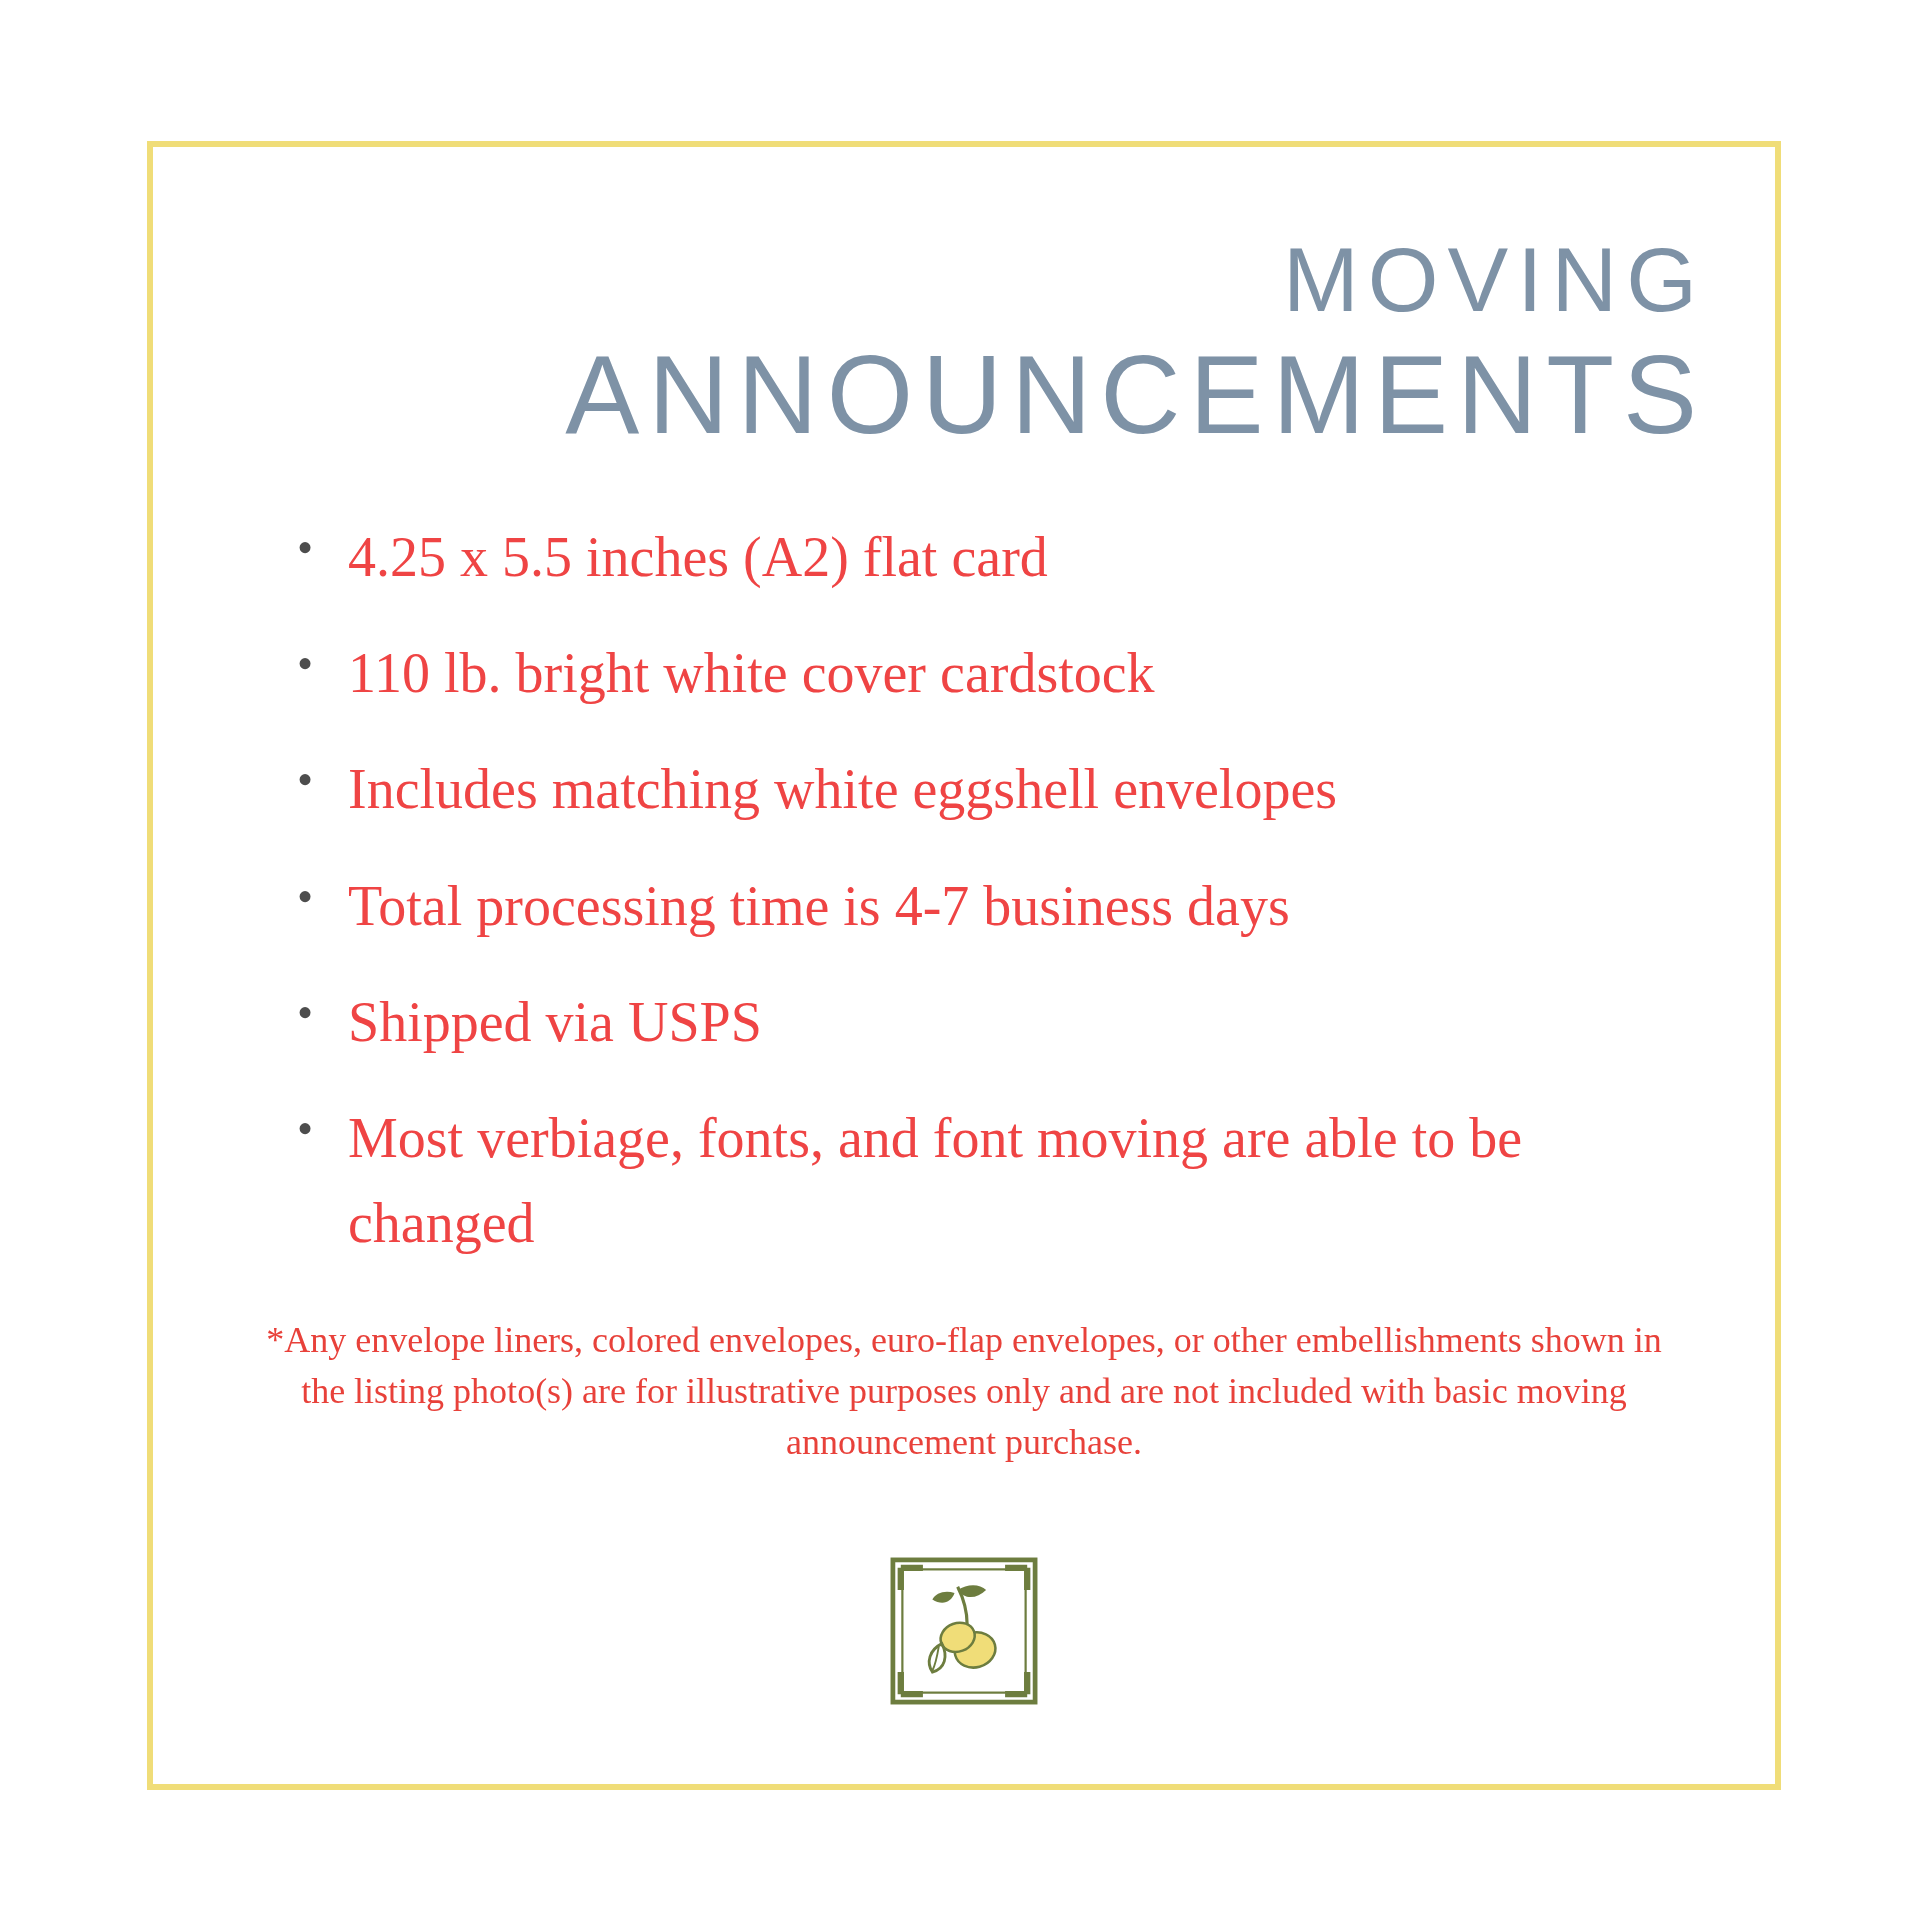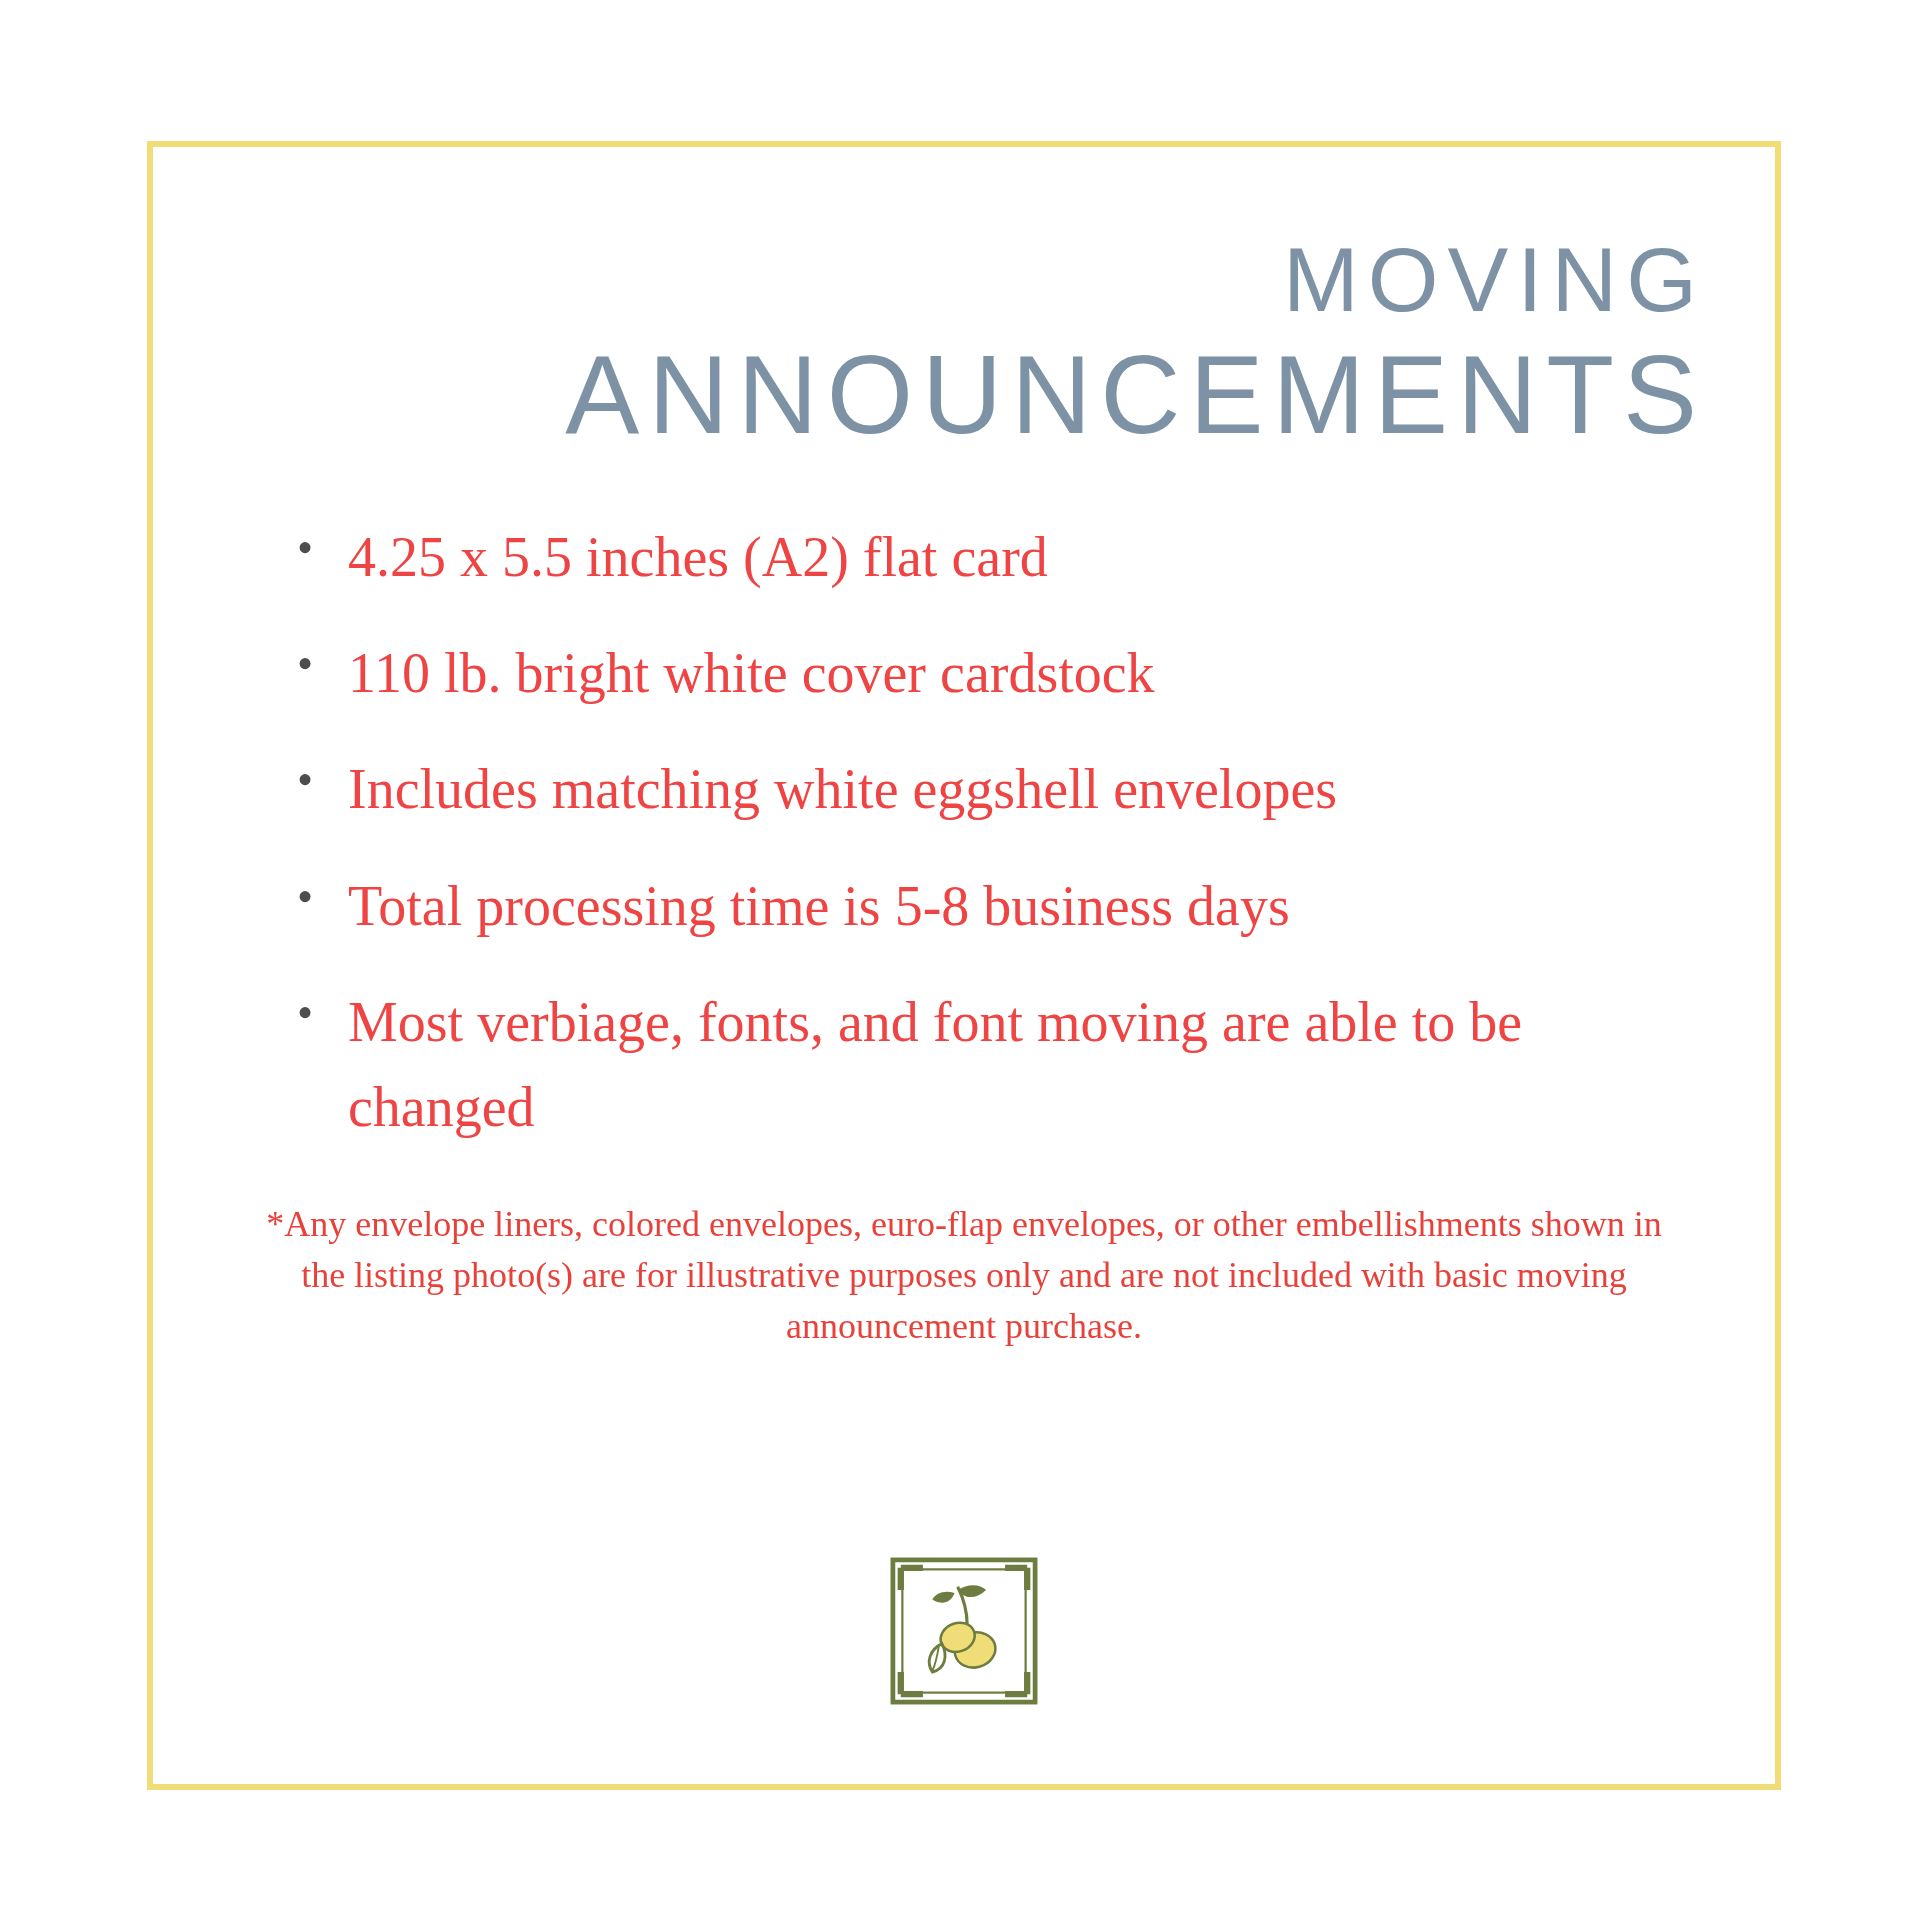--- a/index.html
+++ b/index.html
@@ -101,21 +101,22 @@
 
     <h1 class="title">
       <span class="title-line">Moving</span>
       <span class="title-line big">Announcements</span>
     </h1>
 
     <ul class="bullets">
       <li>4.25 x 5.5 inches (A2) flat card</li>
       <li>110 lb. bright white cover cardstock</li>
       <li>Includes matching white eggshell envelopes</li>
-      <li>Total processing time is 5-8 business days</li>
+      <li>Total processing time is 4-7 business days</li>
+      <li>Shipped via USPS</li>
       <li>Most verbiage, fonts, and font moving are able to be changed</li>
     </ul>
 
     <p class="disclaimer">*Any envelope liners, colored envelopes, euro-flap envelopes, or other embellishments shown in the listing photo(s) are for illustrative purposes only and are not included with basic moving announcement purchase.</p>
 
     <div class="logo-wrap">
       <svg class="logo" viewBox="0 0 100 100">
         <rect x="5" y="5" width="90" height="90" fill="none" stroke="#6d7d3f" stroke-width="3"></rect>
         <rect x="11" y="11" width="78" height="78" fill="none" stroke="#6d7d3f" stroke-width="1.4"></rect>
         <path d="M10 10 L24 10 M10 10 L10 24" stroke="#6d7d3f" stroke-width="4" fill="none"></path>

